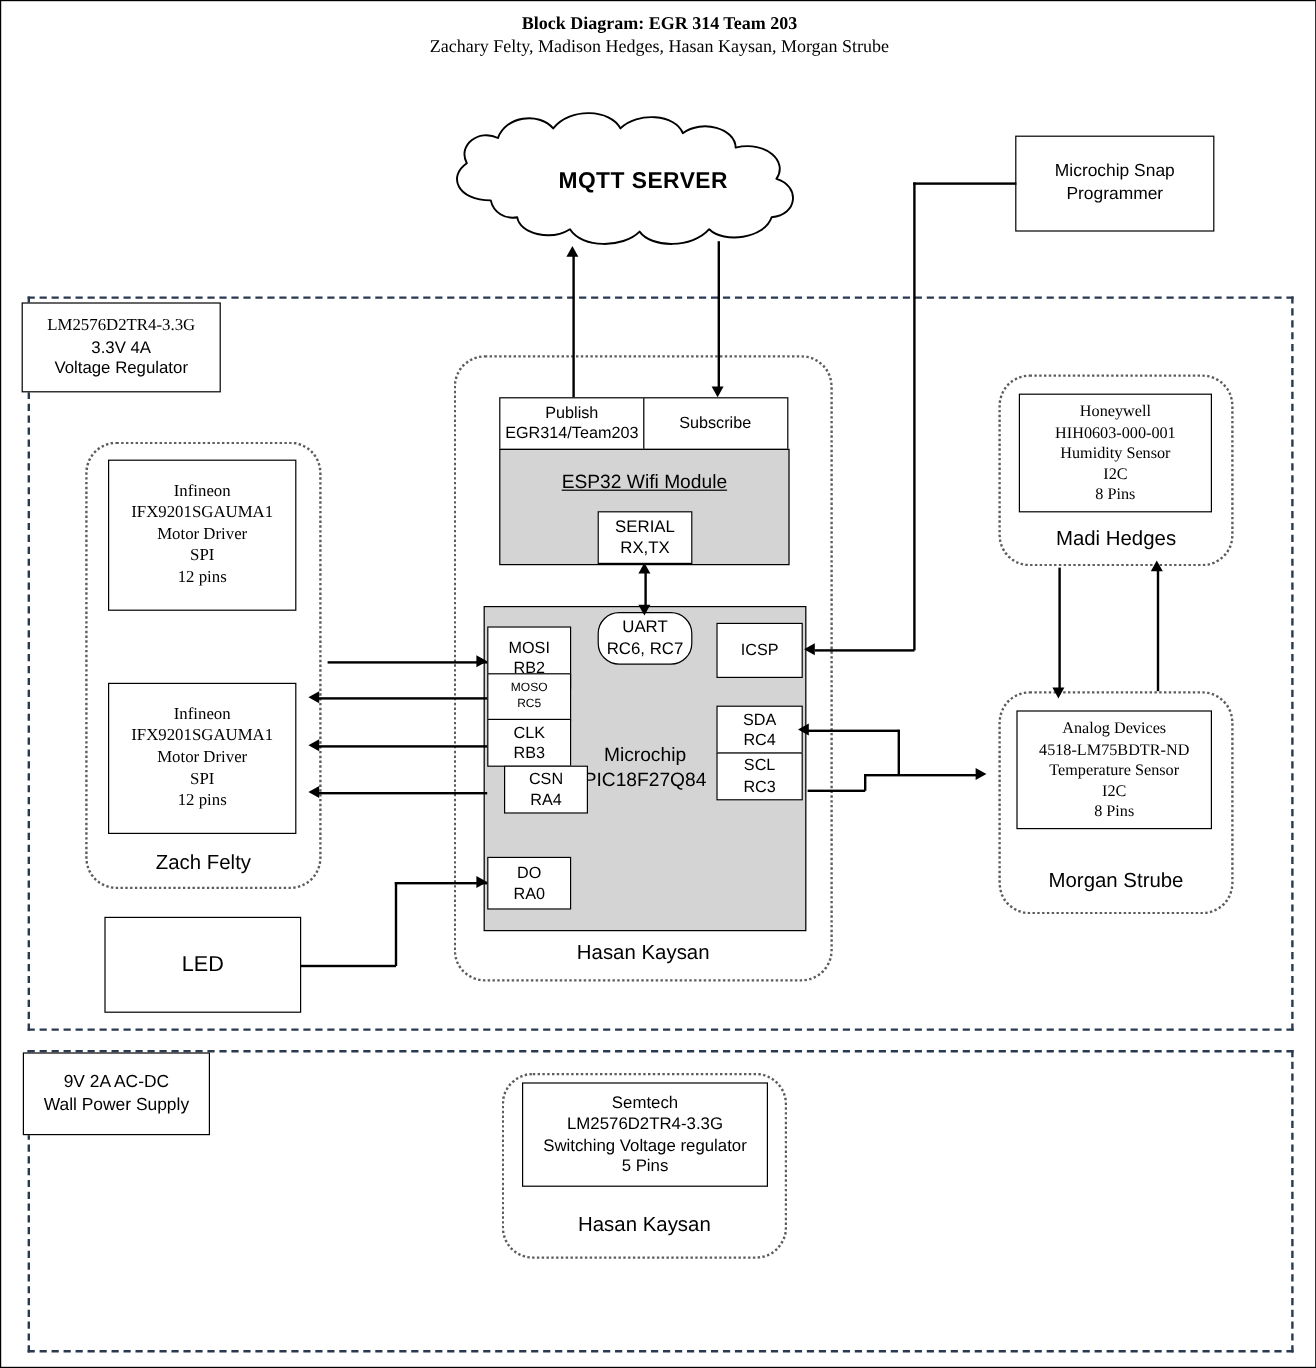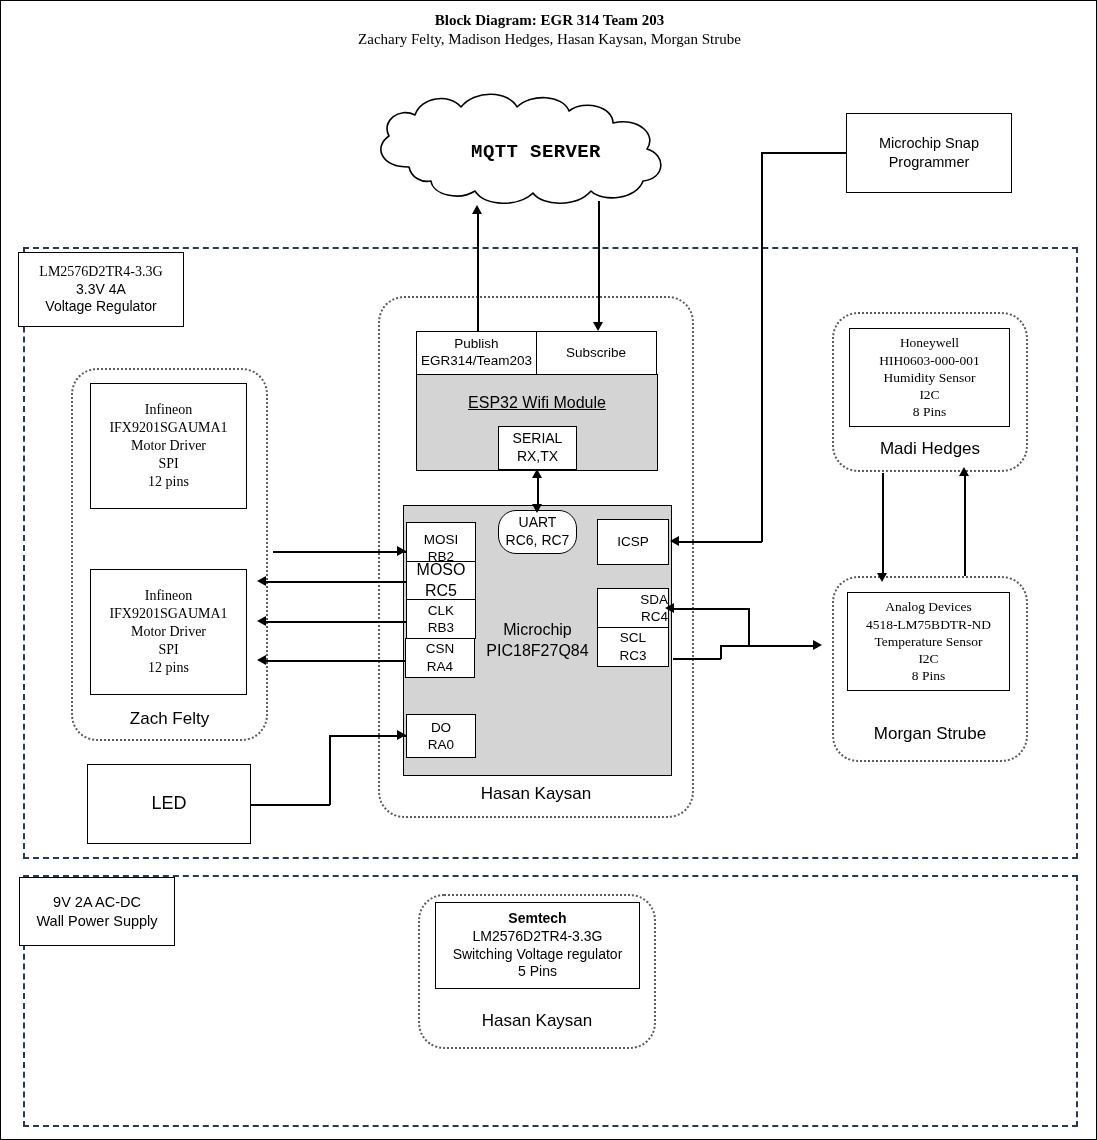--- a/index.html
+++ b/index.html
@@ -80,21 +80,21 @@
   .shaded { background: #d4d4d4; }
 
   
   #cloud-wrap { left: 350px; top: 88px; width: 370px; height: 125px; }
   #cloud-label {
     position: absolute;
     left: 0; top: 52px; width: 370px;
     text-align: center;
     font-size: 19px;
     font-weight: bold;
-    font-family: Liberation Mono, monospace;
+    font-family: Liberation Sans, sans-serif;
     letter-spacing: .4px;
   }
 
   
   .ln-h, .ln-v {
     position: absolute;
     background: #000;
   }
   .ln-h { height: 1.5px; }
   .ln-v { width: 1.5px; }
@@ -218,42 +218,42 @@
 
   <div class="abs box sans" style="left:497px; top:509px; width:79px; height:44px; font-size:14px;border-radius:18px;">
     <span class="ln">UART</span>
     <span class="ln">RC6, RC7</span>
   </div>
 
   <div class="abs box sans" style="left:405px; top:521px; width:70px; height:52px; font-size:13.5px;">
     <span class="ln">MOSI</span>
     <span class="ln">RB2</span>
   </div>
-  <div class="abs box sans" style="left:405px; top:559.5px; width:70px; height:40px; font-size:16px;text-align:center;">
+  <div class="abs box sans" style="left:405px; top:559.5px; width:70px; height:40px; font-size:10px;text-align:center;">
     <span class="ln">MOSO</span>
     <span class="ln">RC5</span>
   </div>
   <div class="abs box sans" style="left:405px; top:598px; width:70px; height:40px; font-size:13.5px;align-items:flex-end;">
     <span class="ln">CLK</span>
     <span class="ln">RB3</span>
   </div>
-  <div class="abs box sans" style="left:404px; top:636.5px; width:70px; height:40px; font-size:13.5px;">
+  <div class="abs box sans" style="left:419px; top:636.5px; width:70px; height:40px; font-size:13.5px;">
     <span class="ln">CSN</span>
     <span class="ln">RA4</span>
   </div>
 
   <div class="abs box sans" style="left:405px; top:713px; width:70px; height:44px; font-size:13.5px;">
     <span class="ln">DO</span>
     <span class="ln">RA0</span>
   </div>
 
   <div class="abs box sans" style="left:596px; top:518px; width:72px; height:46px; font-size:13.5px;">
     <span class="ln">ICSP</span>
   </div>
-  <div class="abs box sans" style="left:596px; top:587px; width:72px; height:40px; font-size:13.5px;text-align:right;">
+  <div class="abs box sans" style="left:596px; top:587px; width:72px; height:40px; font-size:13.5px;">
     <span class="ln">SDA</span>
     <span class="ln">RC4</span>
   </div>
   <div class="abs box sans" style="left:596px; top:625.5px; width:72px; height:40px; font-size:13.5px;">
     <span class="ln">SCL</span>
     <span class="ln">RC3</span>
   </div>
 
   <div class="abs group-box" style="left:831px; top:311px; width:196px; height:160px;"></div>
   <div class="group-label" style="left:831px; top:438px; width:196px;text-align:center;">Madi Hedges</div>
@@ -279,21 +279,21 @@
 
   <div class="abs box sans" style="left:18px; top:876px; width:156px; height:69px; font-size:14.5px;">
     <span class="ln">9V 2A AC-DC</span>
     <span class="ln">Wall Power Supply</span>
   </div>
 
   <div class="abs group-box" style="left:417px; top:893px; width:238px; height:155px;"></div>
   <div class="group-label" style="left:417px; top:1010px; width:238px;">Hasan Kaysan</div>
 
   <div class="abs box sans" style="left:434px; top:901px; width:205px; height:87px; font-size:14px;">
-    <span class="ln" style="font-weight:bold;">Semtech</span>
+    <span class="ln" style="font-weight:normal;">Semtech</span>
     <span class="ln">LM2576D2TR4-3.3G</span>
     <span class="ln">Switching Voltage regulator</span>
     <span class="ln">5 Pins</span>
   </div>
 
   <div class="ln-v" style="left:476px; top:212px; height:118px;"></div>
   <div class="arrow arrow-u" style="left:471px; top:204px;"></div>
 
   <div class="ln-v" style="left:597px; top:200px; height:122px;"></div>
   <div class="arrow arrow-d" style="left:592px; top:321px;"></div>

